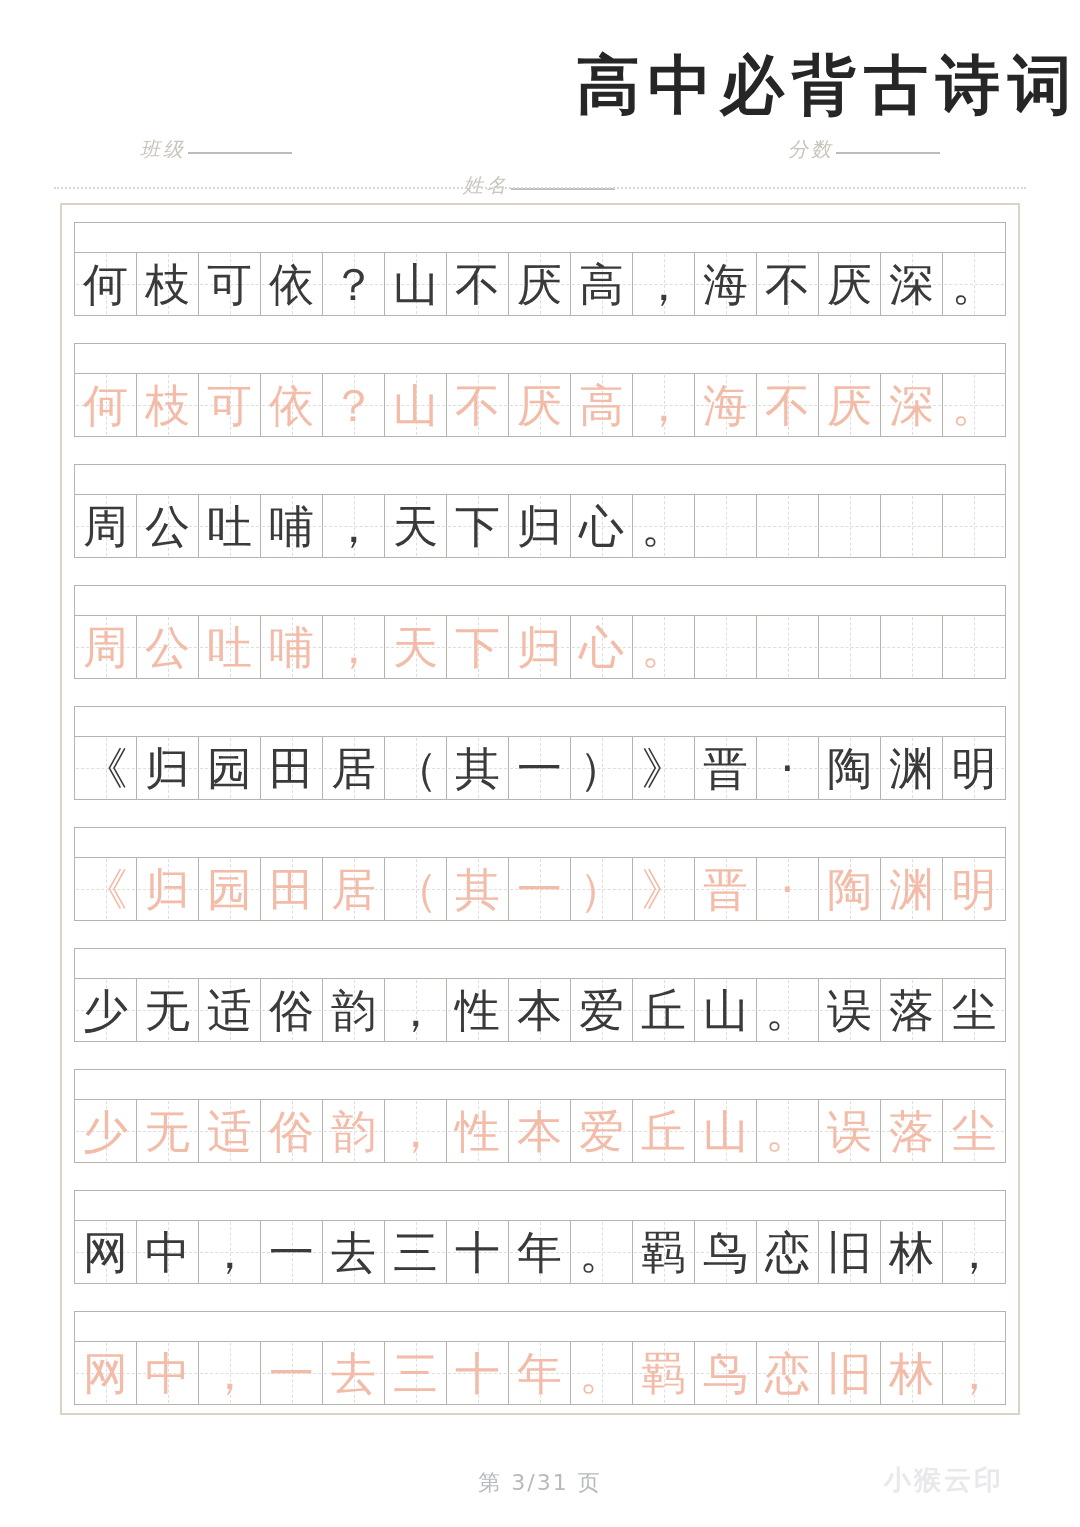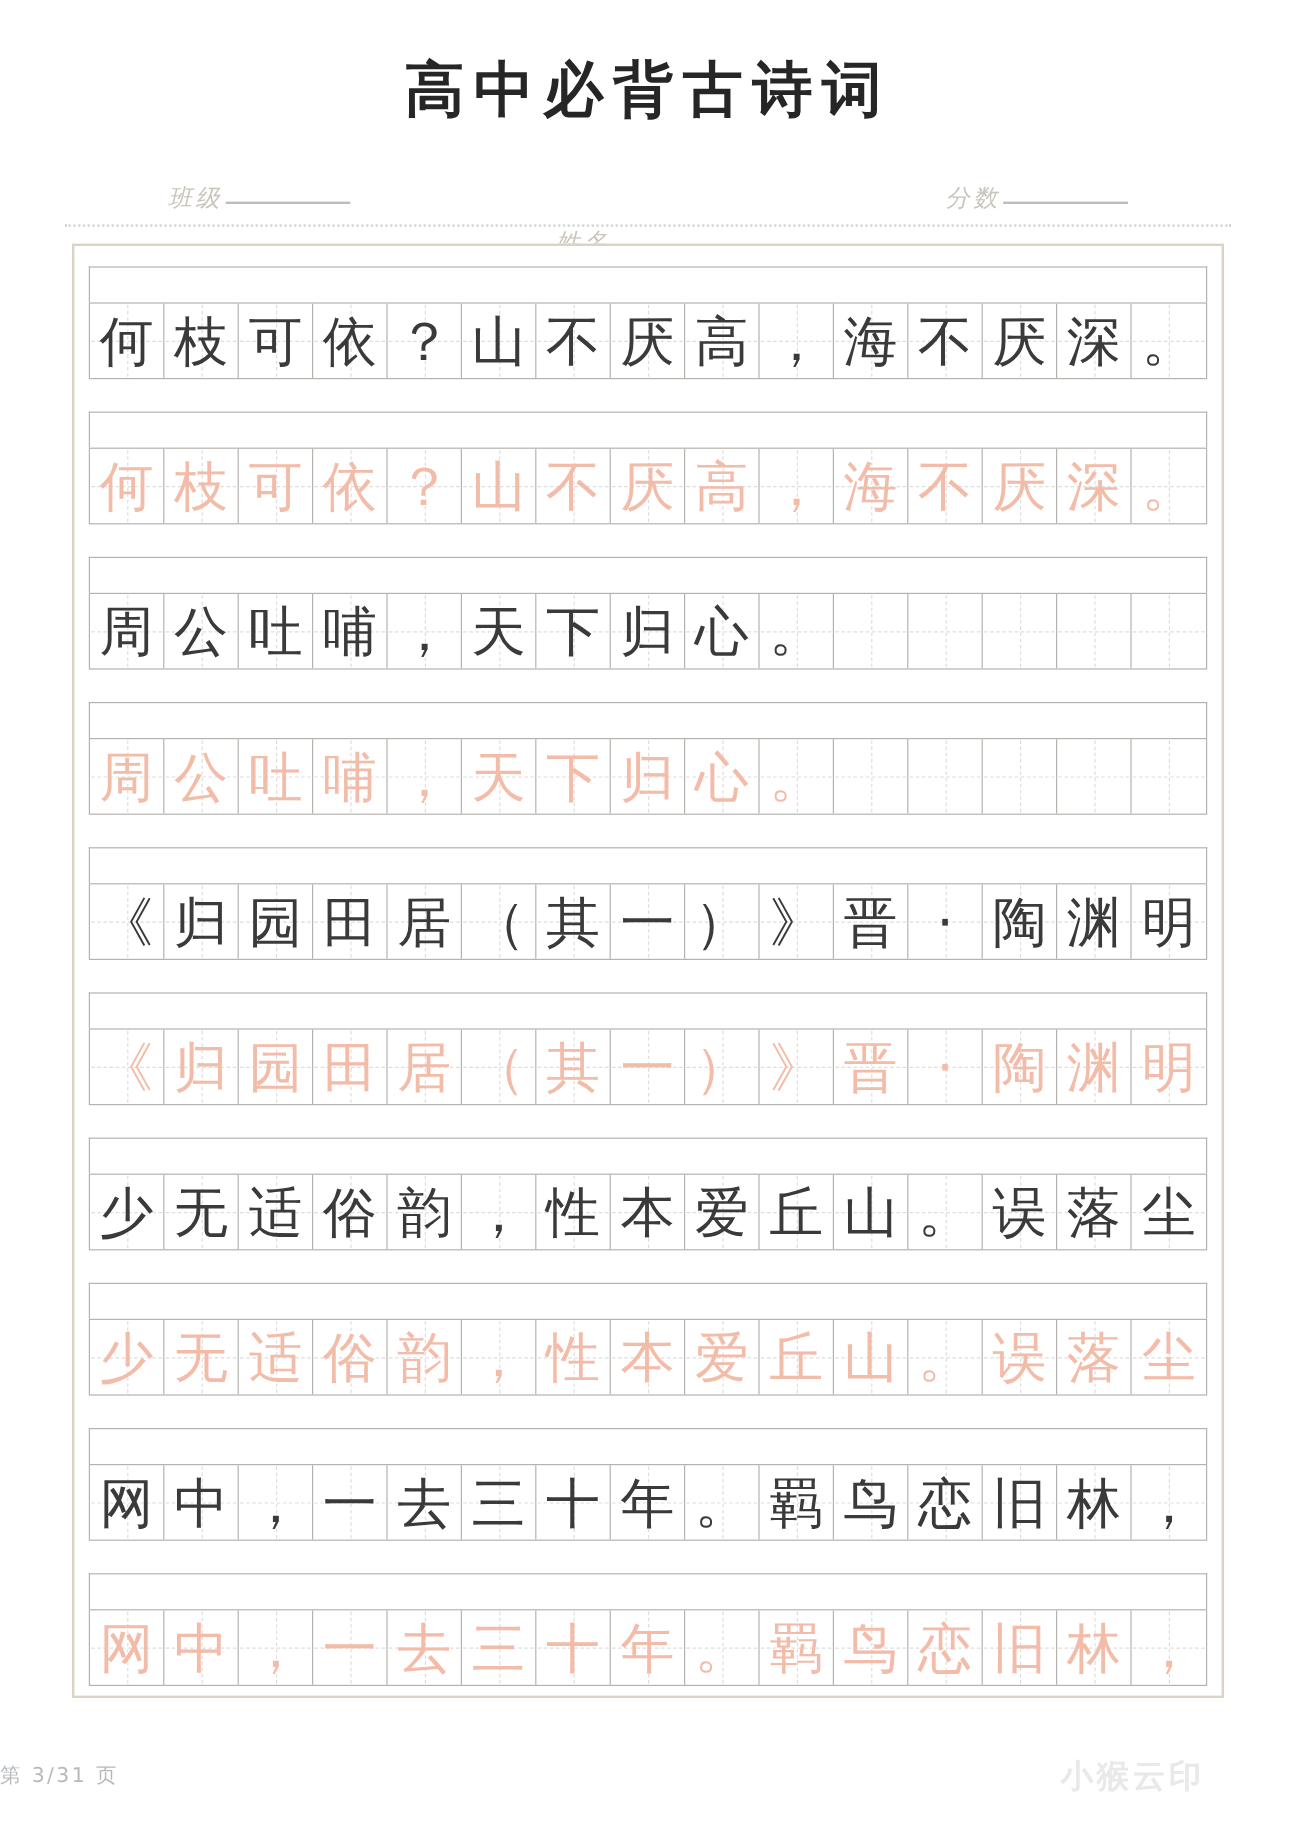--- a/index.html
+++ b/index.html
@@ -8,27 +8,27 @@
     background:#f7f6f4;
     font-family:"DejaVu Sans", sans-serif;
   }
   .page{
     position:relative;width:1080px;height:1527px;
     background:#ffffff;overflow:hidden;
   }
   
   .title{
     position:absolute;top:42px;left:0;width:100%;
-    margin:0;text-align:center;
-    font-size:50px;font-weight:600;letter-spacing:8px;
+    margin:0;text-align:right;
+    font-size:64px;font-weight:600;letter-spacing:8px;
     color:var(--title,#262626);
     font-family:"DejaVu Sans", sans-serif;
   }
   
-  .header-fields{position:absolute;top:152px;left:0;width:100%;height:32px;}
+  .header-fields{position:absolute;top:136px;left:0;width:100%;height:32px;}
   .field{position:absolute;white-space:nowrap;}
   .field-0{left:140px;} .field-1{left:463px;margin-top:36px;} .field-2{left:788px;}
   .field .lbl{
     font-size:20px;letter-spacing:3px;color:var(--label,#c9c5bc);
     font-style:italic;
   }
   .field .fill-line{
     display:inline-block;width:104px;height:2px;
     background:var(--underline,#bdbdbd);
     margin-left:2px;vertical-align:2px;
@@ -77,21 +77,21 @@
     position:absolute;left:0;top:0;right:0;bottom:0;z-index:1;
     display:flex;align-items:center;justify-content:center;
     font-size:45px;line-height:1;
     font-family:"DejaVu Sans", sans-serif;
   }
   .group.ink .glyph{color:var(--ink,#3a3a3a);}
   .group.trace .glyph{color:var(--trace,#f3bca9);}
   
   .page-number{
     position:absolute;top:1468px;left:0;width:100%;
-    text-align:left;font-size:17px;letter-spacing:2px;
+    text-align:center;font-size:22px;letter-spacing:2px;
     color:var(--footer,#b6babd);
   }
   .watermark{
     position:absolute;top:1462px;left:884px;
     font-size:27px;font-weight:bold;letter-spacing:3px;
     color:var(--wm,#e9e9eb);
   }
 </style>
 </head>
 <body>

